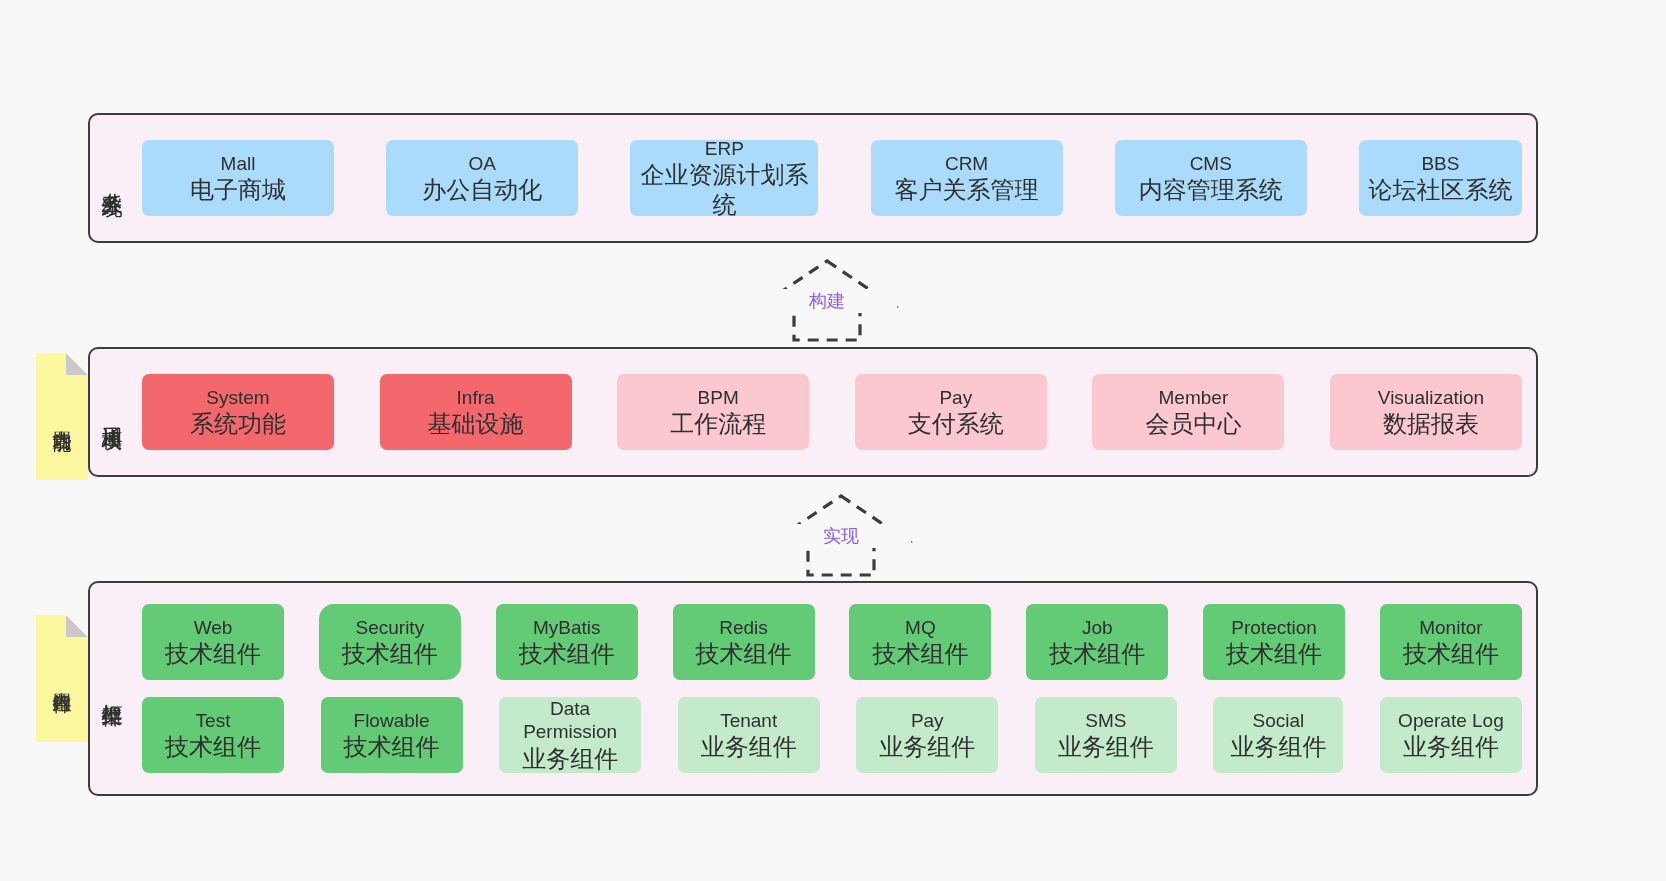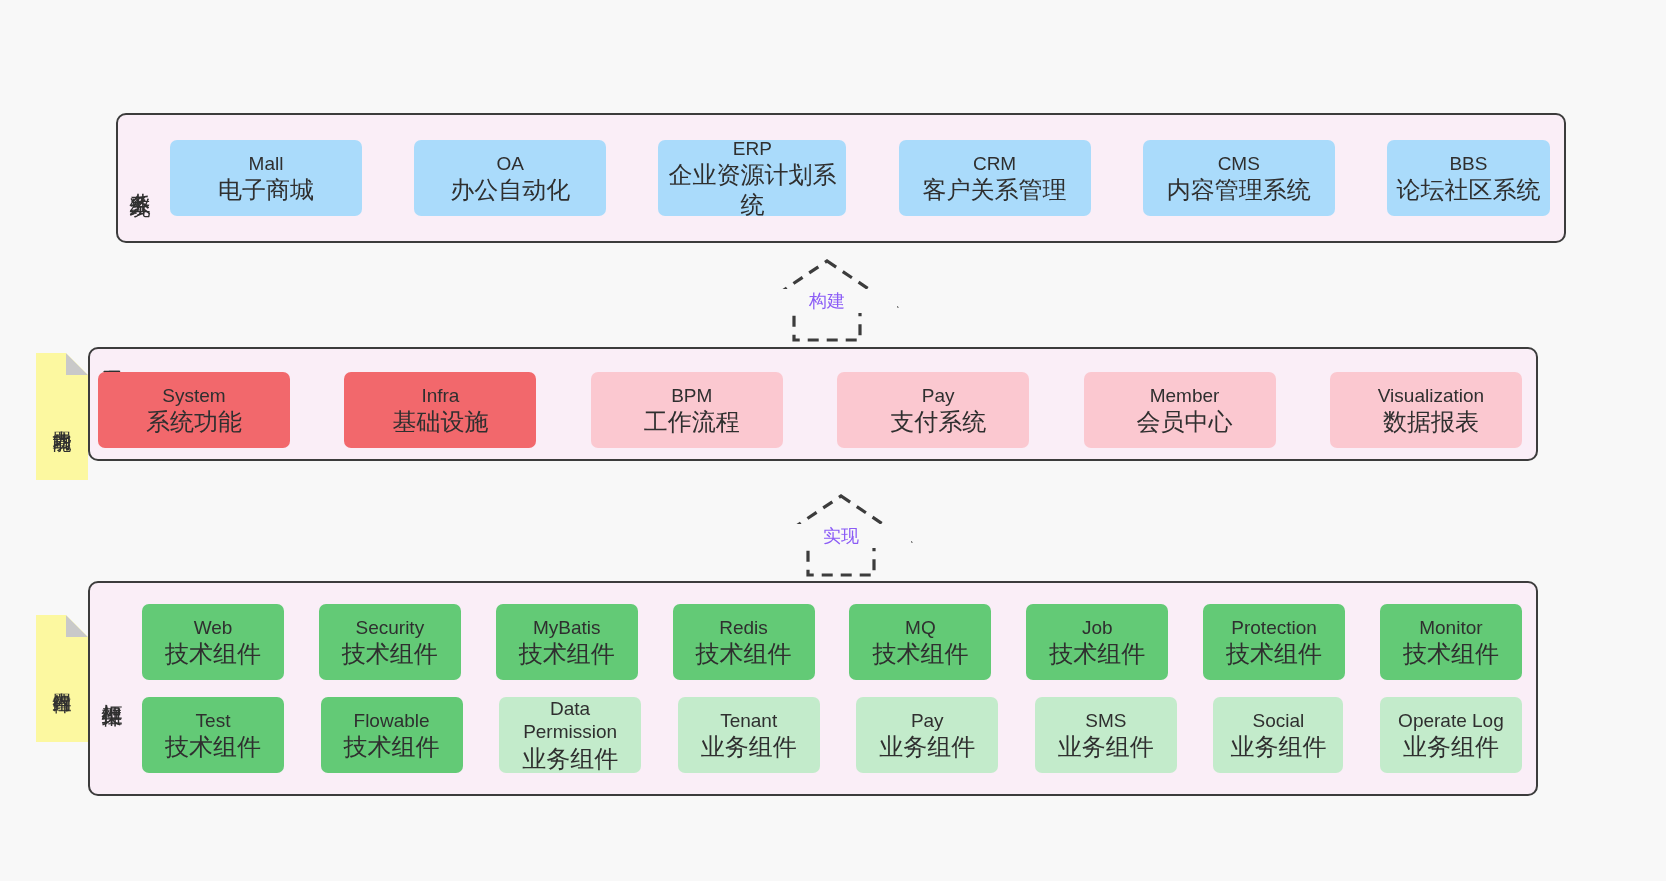--- a/index.html
+++ b/index.html
@@ -126,21 +126,21 @@
     background: #f8f8f8;
     padding: 0 2px;
     white-space: nowrap;
   }
 </style>
 </head>
 <body>
 
 <div id="canvas">
 
-  <div class="layer" id="layer-business" style="left:88px; top:113px; width:1450px; height:130px;margin-left:28px;">
+  <div class="layer" id="layer-business" style="left:88px; top:113px; width:1450px; height:130px;">
     <div class="layer-title">业务系统</div>
     <div class="layer-body">
       <div class="row" id="row-business">
           <div class="card c-blue" style="width: 192px; height: 76px;">
             <div class="t1">Mall</div>
             <div class="t2">电子商城</div>
           </div>
           <div class="card c-blue" style="width: 192px; height: 76px;">
             <div class="t1">OA</div>
             <div class="t2">办公自动化</div>
@@ -170,21 +170,21 @@
       <path d="M70 3 L137 48 L103 48 L103 82 L37 82 L37 48 L3 48 Z" fill="none" stroke="#3c3c3c" stroke-width="3.2" stroke-dasharray="11 8" stroke-linejoin="miter"></path>
     </svg>
     <div class="arrow-label" style="top:31px;">构建</div>
   </div>
 
   <div class="note" id="note-common" style="left:36px; top:353px; width:52px; height:127px;">
     <div class="note-fold"></div>
     <span>内置功能</span>
   </div>
 
-  <div class="layer" id="layer-common" style="left:88px; top:347px; width:1450px; height:114px;flex-direction:column;">
+  <div class="layer" id="layer-common" style="left:88px; top:347px; width:1450px; height:130px;">
     <div class="layer-title">通用模块</div>
     <div class="layer-body">
       <div class="row" id="row-common">
           <div class="card c-red" style="width: 192px; height: 76px;">
             <div class="t1">System</div>
             <div class="t2">系统功能</div>
           </div>
           <div class="card c-red" style="width: 192px; height: 76px;">
             <div class="t1">Infra</div>
             <div class="t2">基础设施</div>
@@ -222,21 +222,21 @@
   </div>
 
   <div class="layer" id="layer-framework" style="left:88px; top:581px; width:1450px; height:215px;">
     <div class="layer-title">框架组件</div>
     <div class="layer-body">
       <div class="row" id="row-fw-top">
           <div class="card c-green" style="width: 142px; height: 76px;">
             <div class="t1">Web</div>
             <div class="t2">技术组件</div>
           </div>
-          <div class="card c-green" style="width: 142px; height: 76px;">
+          <div class="card c-green" style="width: 142px; height: 76px; border-radius: 15px;">
             <div class="t1">Security</div>
             <div class="t2">技术组件</div>
           </div>
           <div class="card c-green" style="width: 142px; height: 76px;">
             <div class="t1">MyBatis</div>
             <div class="t2">技术组件</div>
           </div>
           <div class="card c-green" style="width: 142px; height: 76px;">
             <div class="t1">Redis</div>
             <div class="t2">技术组件</div>

